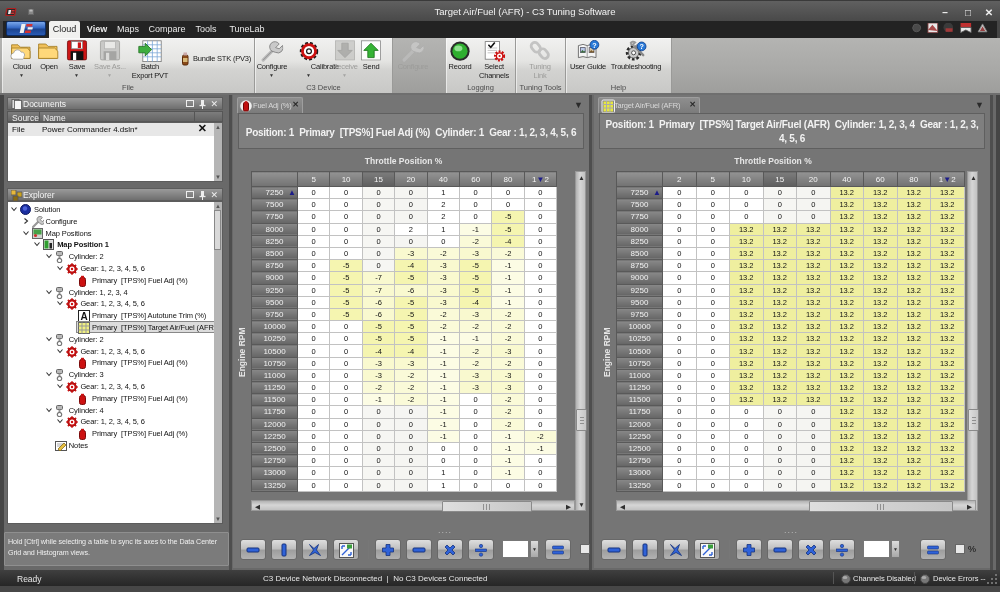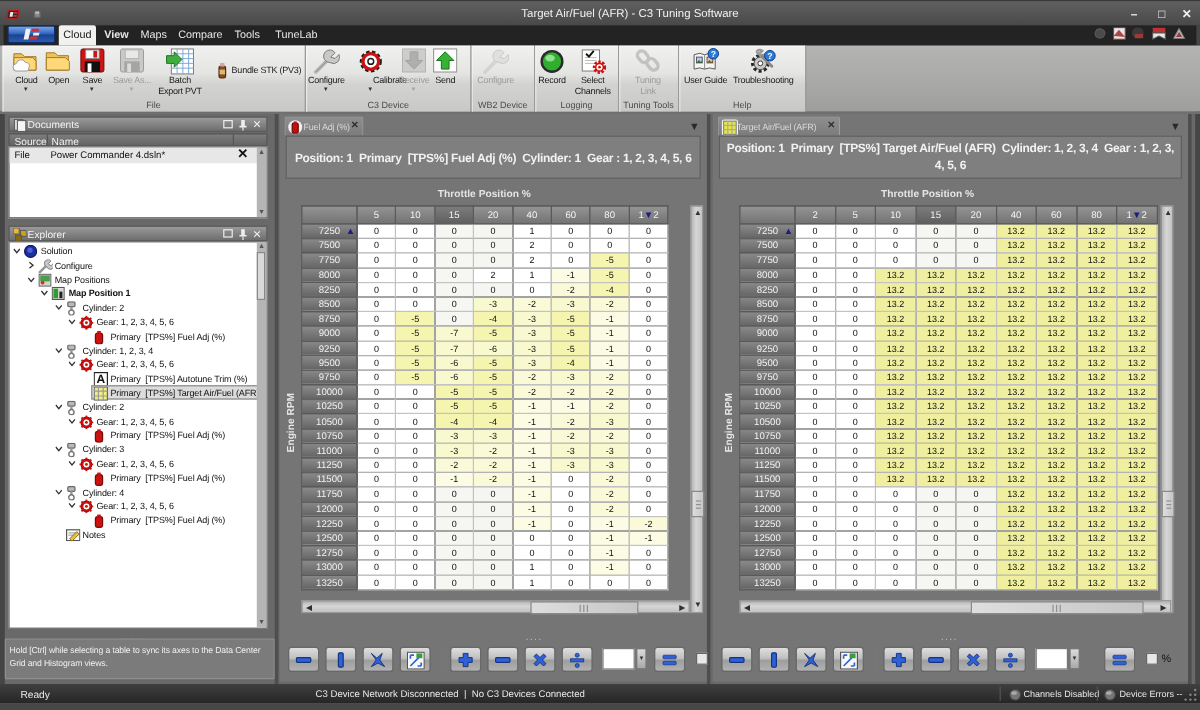--- a/index.html
+++ b/index.html
@@ -116,23 +116,20 @@
 </div>
 <div style="position:absolute;left:0;top:21px;width:3px;height:565px;background:#454545;"></div>
 <div style="position:absolute;right:0;top:21px;width:3px;height:565px;background:#454545;"></div>
 
 <div id="ribbon">
     <div class="rgroup" style="left:2px;width:253px;">
       <div class="glabel">File</div>
     </div>
     <div class="rgroup" style="left:255px;width:138px;">
       <div class="glabel">C3 Device</div>
-    </div>
-    <div class="rgroup" style="left:393px;width:53px;">
-      <div class="glabel">WB2 Device</div>
     </div>
     <div class="rgroup" style="left:446px;width:70px;">
       <div class="glabel">Logging</div>
     </div>
     <div class="rgroup" style="left:516px;width:50px;">
       <div class="glabel">Tuning Tools</div>
     </div>
     <div class="rgroup" style="left:566px;width:106px;">
       <div class="glabel">Help</div>
     </div>

